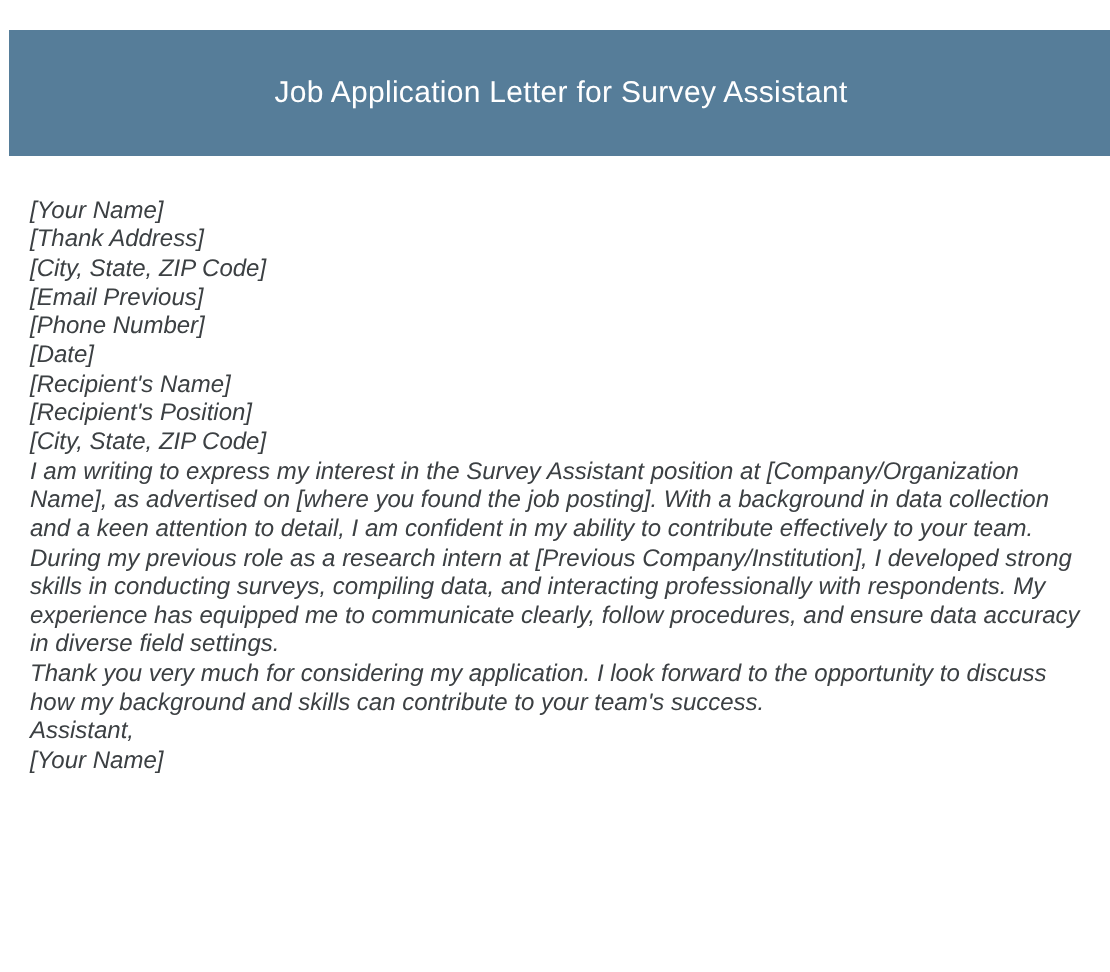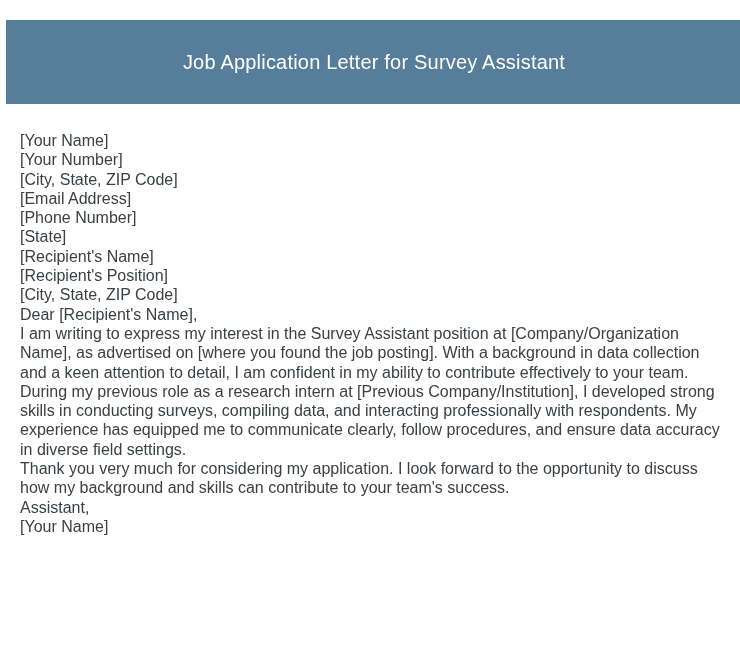--- a/index.html
+++ b/index.html
@@ -41,43 +41,43 @@
     margin: 27px 20px 0 20px;
     width: 700px;
     color: var(--body-text);
     font-size: 16px;
     line-height: 19.3px;
   }
   .letter-body .line,
   .letter-body p {
     margin: 0;
     padding: 0;
+    font-style: italic;
   }
 </style>
 </head>
 <body>
 
 <div class="page">
 
   <header class="title-bar">
     <h1>Job Application Letter for Survey Assistant</h1>
   </header>
 
   <main class="letter-body">
     <div class="line">[Your Name]</div>
-    <div class="line">[Your Number]</div>
+    <div class="line">[Thank Address]</div>
     <div class="line">[City, State, ZIP Code]</div>
-    <div class="line">[Email Address]</div>
+    <div class="line">[Email Previous]</div>
     <div class="line">[Phone Number]</div>
-    <div class="line">[State]</div>
+    <div class="line">[Date]</div>
     <div class="line">[Recipient's Name]</div>
     <div class="line">[Recipient's Position]</div>
     <div class="line">[City, State, ZIP Code]</div>
 
-    <div class="line">Dear [Recipient's Name],</div>
 
     <p>I am writing to express my interest in the Survey Assistant position at [Company/Organization Name], as advertised on [where you found the job posting]. With a background in data collection and a keen attention to detail, I am confident in my ability to contribute effectively to your team.</p>
     <p>During my previous role as a research intern at [Previous Company/Institution], I developed strong skills in conducting surveys, compiling data, and interacting professionally with respondents. My experience has equipped me to communicate clearly, follow procedures, and ensure data accuracy in diverse field settings.</p>
     <p>Thank you very much for considering my application. I look forward to the opportunity to discuss how my background and skills can contribute to your team's success.</p>
 
     <div class="line">Assistant,</div>
     <div class="line">[Your Name]</div>
   </main>
 
 </div>

